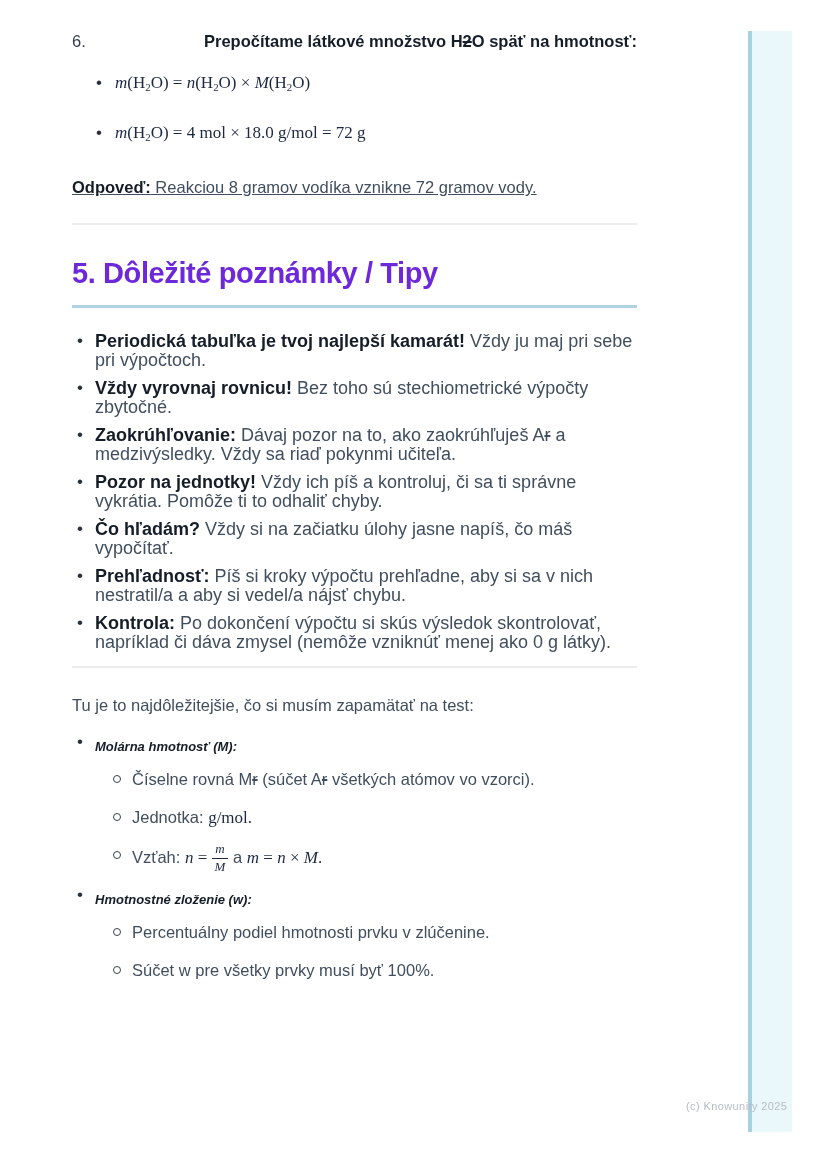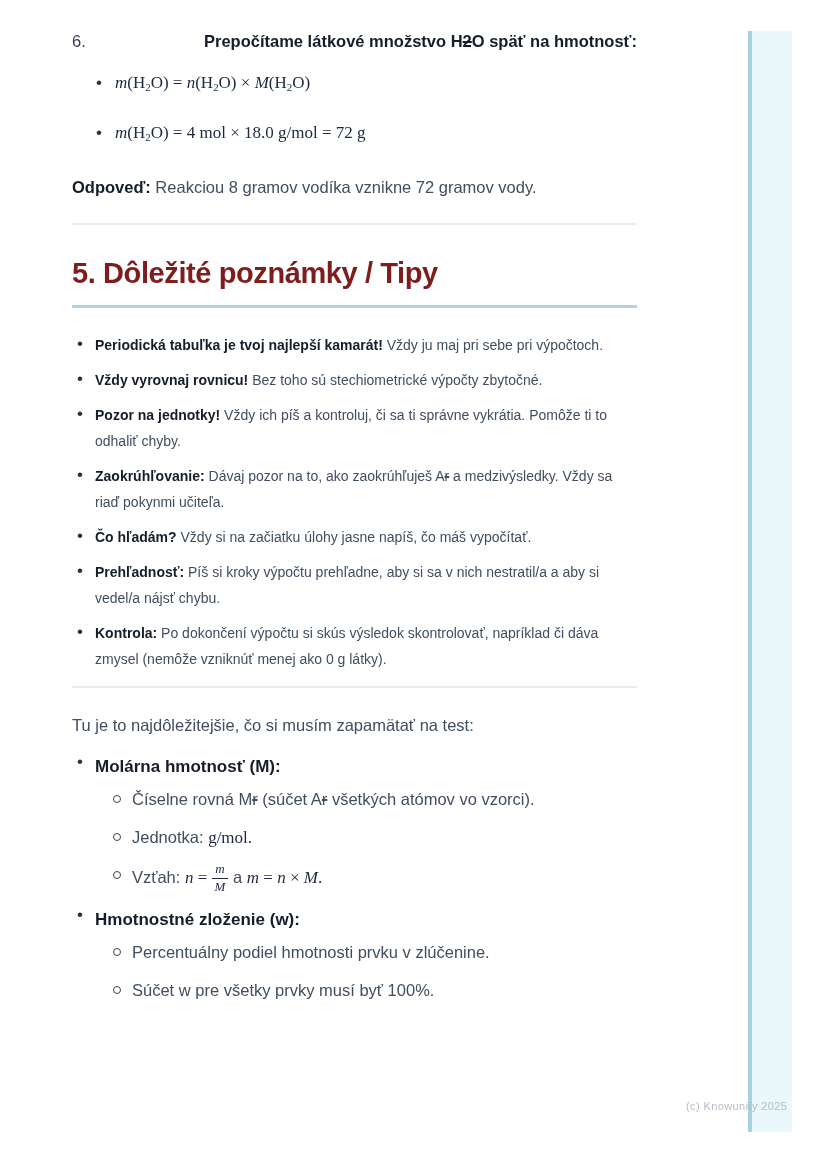--- a/index.html
+++ b/index.html
@@ -27,39 +27,39 @@
   .step-num { width: 21px; flex: none; font-size: 16.5px; line-height: 26px; color: #333d4b; }
   .step-body { flex: 1; }
   .step-title { font-size: 16.5px; line-height: 26px; font-weight: 700; color: #151d29; text-align: right; }
   .step-title .b { font-size: 16.5px; }
 
   ul { list-style: none; }
   .math-list { margin-top: 16px; }
   .math-list li { position: relative; padding-left: 22px; line-height: 26px; margin-bottom: 20px; }
   .math-list li::before { content: "•"; position: absolute; left: 3px; top: 0; color: #28313e; font-size: 17px; }
 
-  .answer { font-size: 16.5px; line-height: 28px; margin-top: 4px; }
+  .answer { font-size: 16.5px; line-height: 28px; margin-top: 4px; text-decoration: underline; }
 
   hr.divider { border: none; border-top: 2px solid #ececec; margin: 22px 0 0; }
   hr.divider-2 { margin-top: 14px; }
 
   .section-heading { font-family: "Liberation Sans", sans-serif; font-size: 29px; line-height: 36px;
-    font-weight: 700; color: #7f1d1d; letter-spacing: -0.4px;
+    font-weight: 700; color: #6d28d9; letter-spacing: -0.4px;
     margin-top: 30px; padding-bottom: 14px; border-bottom: 3px solid #b0d3e2; }
 
   .tips { margin-top: 24px; }
-  .tips > li { position: relative; padding-left: 23px; font-size: 14px; line-height: 26px; margin-bottom: 9px; margin-top: 8px; }
+  .tips > li { position: relative; padding-left: 23px; font-size: 18px; line-height: 19px; margin-bottom: 9px; margin-top: 8px; }
   .tips > li::before { content: "•"; position: absolute; left: 5px; top: -1px; color: #28313e; font-size: 17px; }
 
   .intro { margin-top: 24px; font-size: 16.5px; line-height: 27px; }
 
   .summary { margin-top: 14px; }
   .summary > li { position: relative; padding-left: 23px; margin-bottom: 10px; }
   .summary > li::before { content: "•"; position: absolute; left: 5px; top: -1px; color: #28313e; font-size: 17px; }
-  .summary .lead { font-size: 17px; line-height: 27px; }
+  .summary .lead { font-size: 13px; line-height: 27px; font-style: italic; }
   .sub { margin: 6px 0 0 15px; }
   .sub > li { position: relative; padding-left: 22px; font-size: 16.5px; line-height: 27px; margin-bottom: 11px; }
   .sub > li::before { content: ""; position: absolute; left: 3px; top: 9px; width: 6px; height: 6px;
     border: 1.5px solid #3a4450; border-radius: 50%; }
 
   .stripe { position: absolute; left: 748px; top: 31px; width: 44px; height: 1101px;
     background: #eaf7fb; border-left: 4px solid #a7d0e0; z-index: 1; }
 
   .footer { position: absolute; left: 686px; top: 1100px; z-index: 2;
     font-size: 11px; letter-spacing: 0.4px; color: #b6bdc5; white-space: nowrap; text-align: center; }
@@ -83,22 +83,22 @@
 
     <p class="answer"><span class="b">Odpoveď:</span><span> Reakciou 8 gramov vodíka vznikne 72 gramov vody.</span></p>
 
     <hr class="divider">
 
     <h2 class="section-heading">5. Dôležité poznámky / Tipy</h2>
 
     <ul class="tips">
       <li><span class="b">Periodická tabuľka je tvoj najlepší kamarát!</span><span> Vždy ju maj pri sebe pri výpočtoch.</span></li>
       <li><span class="b">Vždy vyrovnaj rovnicu!</span><span> Bez toho sú stechiometrické výpočty zbytočné.</span></li>
+      <li><span class="b">Zaokrúhľovanie:</span><span> Dávaj pozor na to, ako zaokrúhľuješ A</span><span class="strike">r</span><span> a medzivýsledky. Vždy sa riaď pokynmi učiteľa.</span></li>
       <li><span class="b">Pozor na jednotky!</span><span> Vždy ich píš a kontroluj, či sa ti správne vykrátia. Pomôže ti to odhaliť chyby.</span></li>
-      <li><span class="b">Zaokrúhľovanie:</span><span> Dávaj pozor na to, ako zaokrúhľuješ A</span><span class="strike">r</span><span> a medzivýsledky. Vždy sa riaď pokynmi učiteľa.</span></li>
       <li><span class="b">Čo hľadám?</span><span> Vždy si na začiatku úlohy jasne napíš, čo máš vypočítať.</span></li>
       <li><span class="b">Prehľadnosť:</span><span> Píš si kroky výpočtu prehľadne, aby si sa v nich nestratil/a a aby si vedel/a nájsť chybu.</span></li>
       <li><span class="b">Kontrola:</span><span> Po dokončení výpočtu si skús výsledok skontrolovať, napríklad či dáva zmysel (nemôže vzniknúť menej ako 0 g látky).</span></li>
     </ul>
 
     <hr class="divider divider-2">
 
 
     <p class="intro">Tu je to najdôležitejšie, čo si musím zapamätať na test:</p>
 

